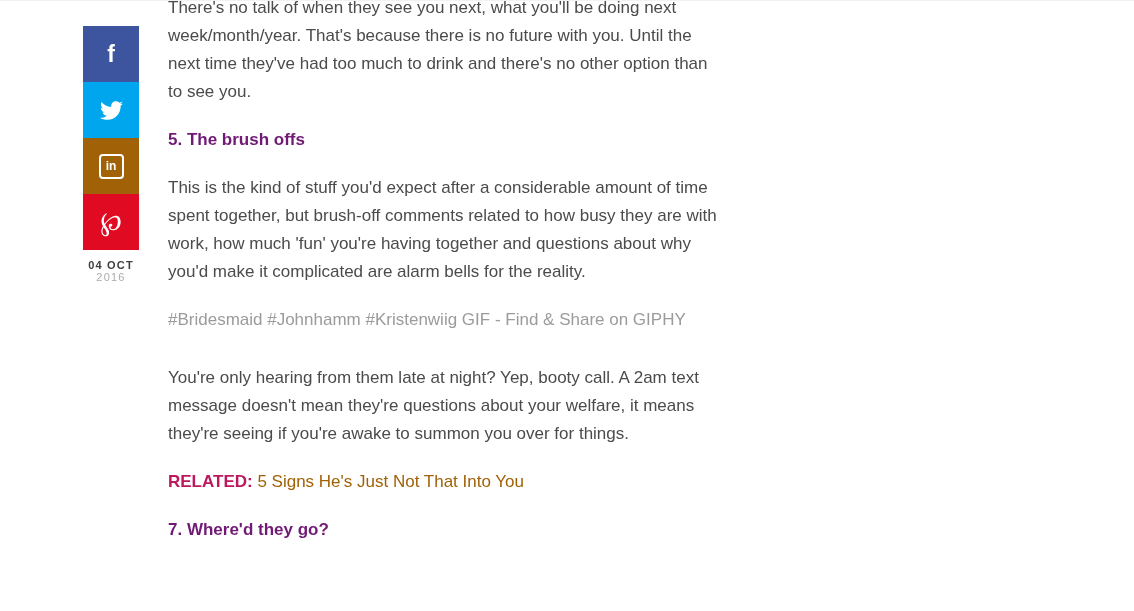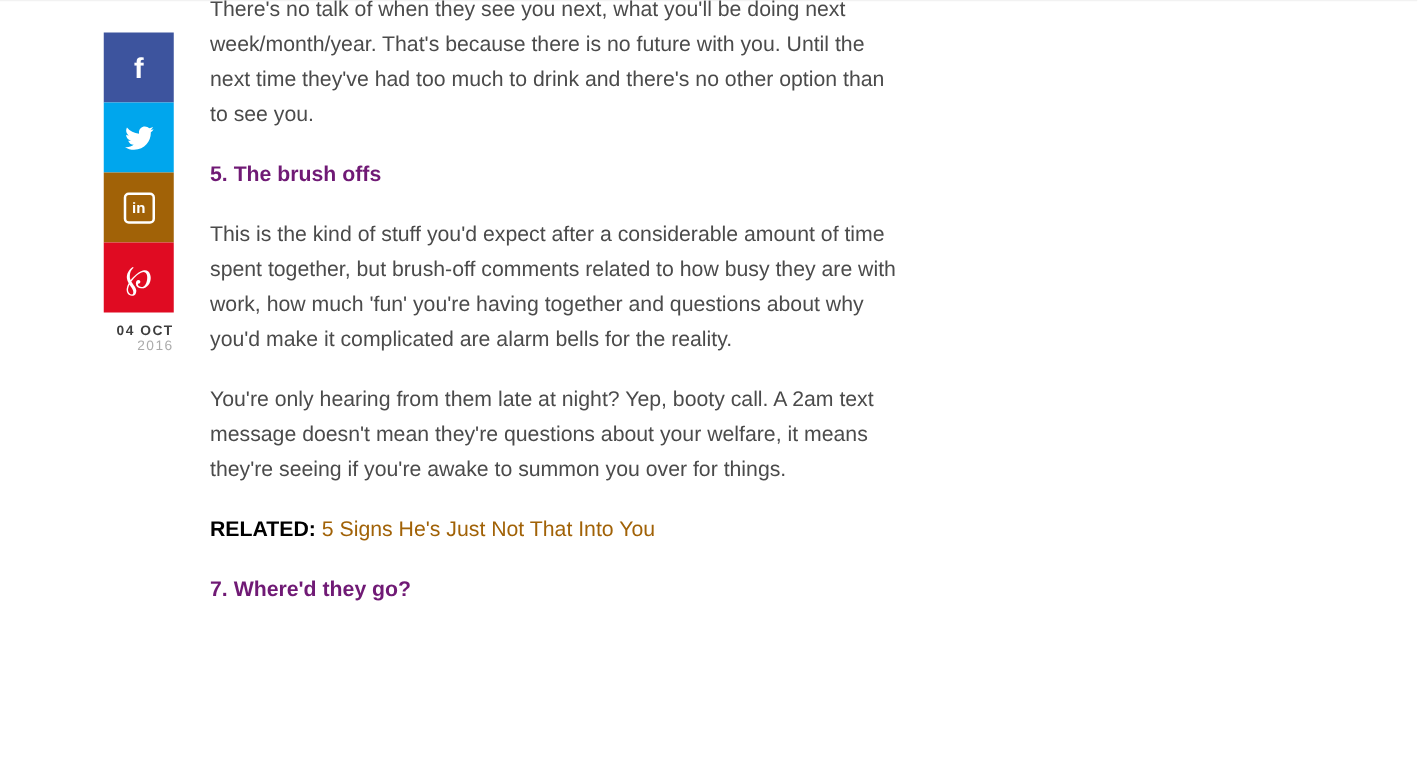--- a/index.html
+++ b/index.html
@@ -60,21 +60,21 @@
     line-height: 1;
   }
   .pin-glyph {
     color: #ffffff;
     font-size: 26px;
     line-height: 1;
     transform: translateY(-1px);
   }
   .share-date {
     margin-top: 9px;
-    text-align: right;
+    text-align: center;
     line-height: 12px;
   }
   .share-date .day-month {
     font-size: 11px;
     font-weight: 700;
     letter-spacing: 1.2px;
     color: #3e3e3e;
   }
   .share-date .year {
     font-size: 11px;
@@ -106,21 +106,21 @@
     margin-top: 12px !important;
     margin-bottom: 30px !important;
   }
   .giphy-link {
     color: #9b9b9b;
     text-decoration: none;
     cursor: pointer;
   }
   .related-label {
     font-weight: 700;
-    color: #000000;
+    color: #be185d;
   }
   .related-link {
     color: #a16207;
     text-decoration: none;
     cursor: pointer;
   }
 </style>
 </head>
 <body>
 
@@ -150,20 +150,23 @@
     </div>
   </div>
 
   <div class="article">
     <p>There's no talk of when they see you next, what you'll be doing next week/month/year. That's because there is no future with you. Until the next time they've had too much to drink and there's no other option than to see you.</p>
 
     <h3>5. The brush offs</h3>
 
     <p>This is the kind of stuff you'd expect after a considerable amount of time spent together, but brush-off comments related to how busy they are with work, how much 'fun' you're having together and questions about why you'd make it complicated are alarm bells for the reality.</p>
 
+    <div class="giphy-row">
+      <a class="giphy-link">#Bridesmaid #Johnhamm #Kristenwiig GIF - Find &amp; Share on GIPHY</a>
+    </div>
 
 
     <p>You're only hearing from them late at night? Yep, booty call. A 2am text message doesn't mean they're questions about your welfare, it means they're seeing if you're awake to summon you over for things.</p>
 
     <div class="related-row">
       <span class="related-label">RELATED:</span>
       <span> </span>
       <a class="related-link">5 Signs He's Just Not That Into You</a>
     </div>
 

